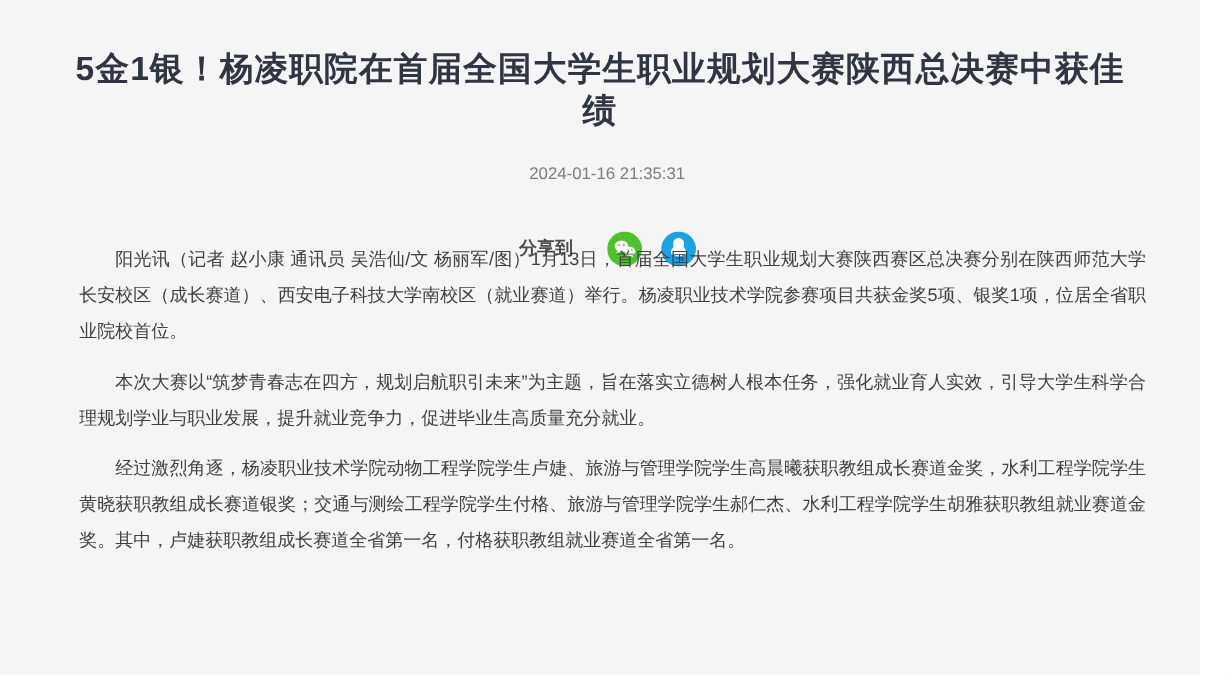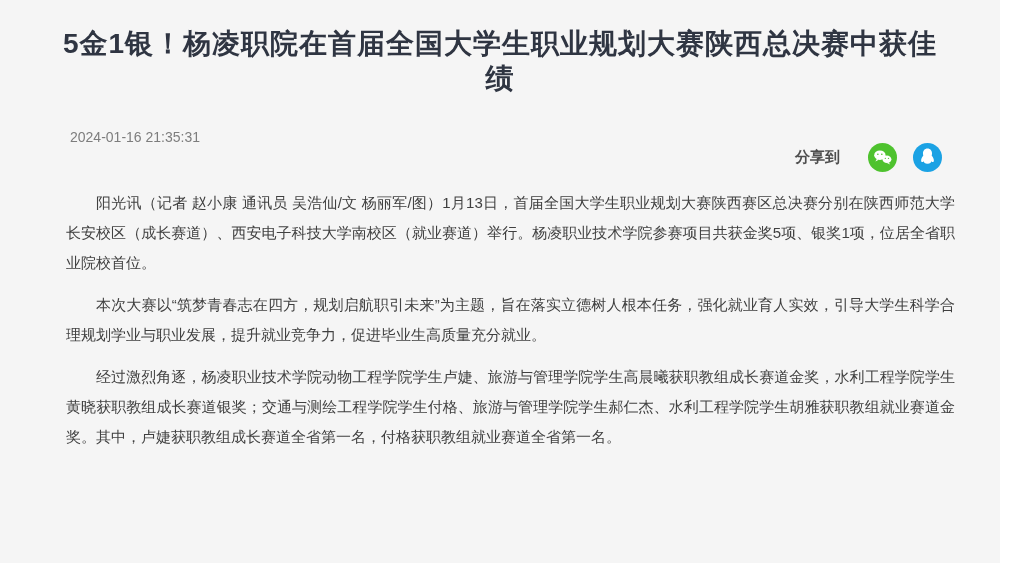--- a/index.html
+++ b/index.html
@@ -7,37 +7,38 @@
     width: 1024px; height: 563px;
     background: #ffffff;
     overflow: hidden;
     font-family: "Liberation Sans", "DejaVu Sans", sans-serif;
   }
   .page {
     width: 1000px; height: 563px;
     background: #f5f5f5;
     float: left;
   }
-  .article-header { padding-top: 26px; }
+  .article-header { padding-top: 40px; }
   .article-title {
     font-size: 28px;
     font-weight: bold;
     text-align: center;
     color: #2f3542;
     letter-spacing: 1px;
     margin: 0 55px;
     line-height: 1.25;
   }
   .meta-row {
     margin-top: 26px;
     padding: 0 58px 0 70px;
     height: 30px;
     display: flex;
     align-items: center;
     justify-content: space-between;
+    flex-direction: column;
   }
   .meta-left {
     font-size: 14px;
     color: #7d7d7d;
     display: flex;
     gap: 8px;
     align-items: center;
   }
   .share-group {
     display: flex;

